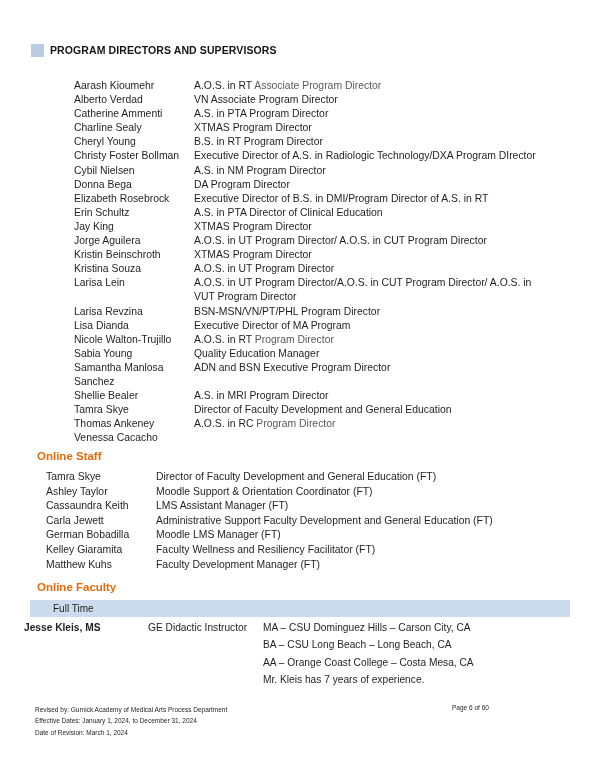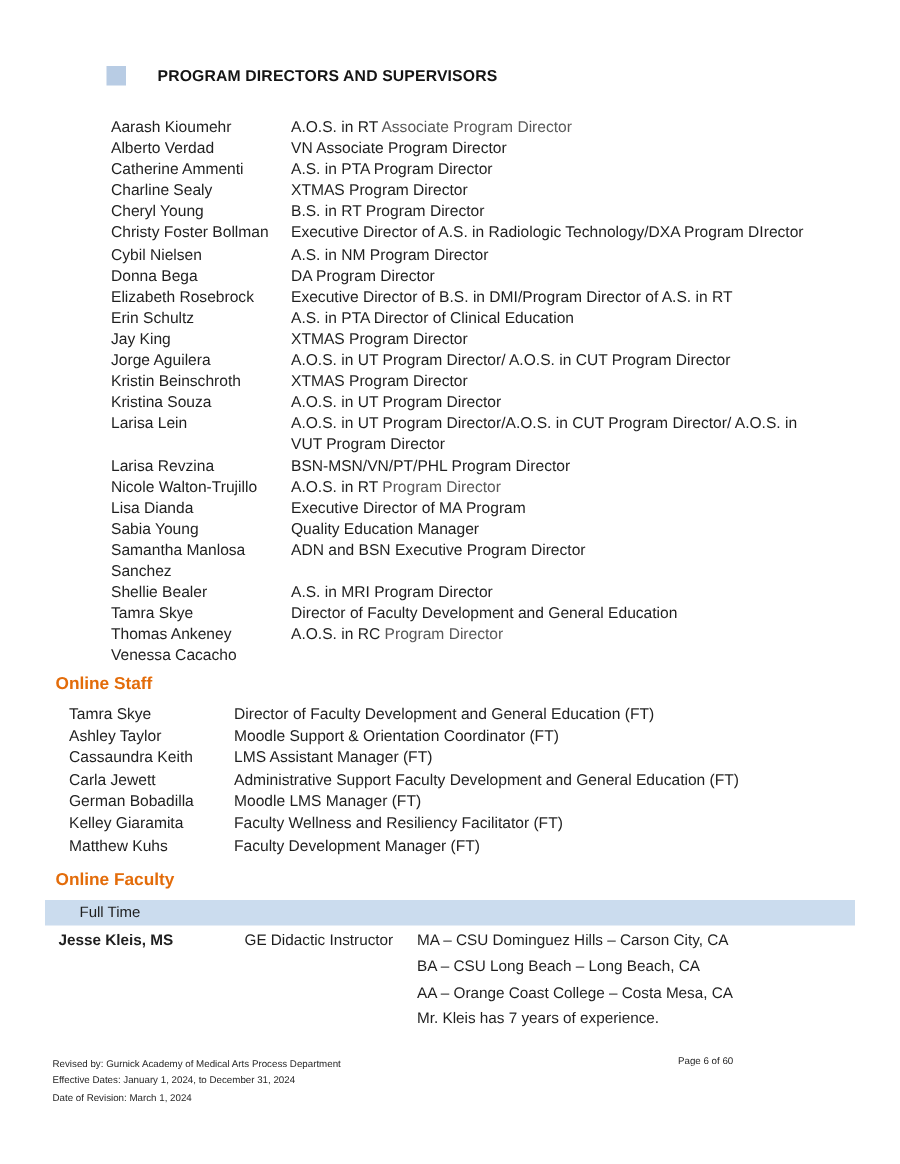--- a/index.html
+++ b/index.html
@@ -1,21 +1,21 @@
 <!DOCTYPE html>
 <html><head>
 <meta charset="utf-8">
 <style>
   html,body{margin:0;padding:0;background:#fff;}
   .page{
     position:relative;width:600px;height:776px;background:#ffffff;overflow:hidden;
     font-family:"Liberation Sans",sans-serif;color:#1f1f1f;
   }
   
-  .section-heading-row{position:absolute;left:31px;top:44px;display:flex;align-items:center;gap:21px;margin-left:40px;}
+  .section-heading-row{position:absolute;left:31px;top:44px;display:flex;align-items:flex-start;gap:6px;}
   .accent-square{width:13px;height:13px;background:#B8CCE4;}
   .h1{font-size:10.5px;font-weight:bold;color:#141414;letter-spacing:.1px;}
 
   
   .list{position:absolute;font-size:10.4px;}
   #directors{left:50px;top:79px;width:522px;line-height:14.1px;margin-left:24px;}
   #directors .col-name{flex:0 0 120px;}
   #staff{left:46px;top:470px;width:526px;line-height:14.6px;}
   #staff .col-name{flex:0 0 110px;}
   .list-row{display:flex;align-items:flex-start;}
@@ -27,21 +27,21 @@
   #staff-heading{top:450px;}
   #faculty-heading{top:581px;}
 
   
   .banner{
     position:absolute;left:30px;top:600px;width:540px;height:17px;background:#CBDCEE;
     font-size:10px;color:#1f1f1f;display:flex;align-items:center;padding-left:23px;box-sizing:border-box;
   }
 
   
-  #faculty{position:absolute;left:39px;top:619px;width:534px;font-size:10.2px;line-height:17.3px;}
+  #faculty{position:absolute;left:24px;top:619px;width:534px;font-size:10.2px;line-height:17.3px;}
   .fac-row{display:flex;align-items:flex-start;}
   .fac-name{flex:0 0 124px;font-weight:bold;}
   .fac-role{flex:0 0 115px;}
   .fac-details{white-space:pre-line;}
 
   
   .footer{position:absolute;left:35px;top:704px;font-size:6.5px;line-height:11.4px;color:#262626;width:400px;}
   .page-info{position:absolute;left:452px;top:704px;font-size:6.5px;color:#262626;}
 </style>
 </head>
@@ -114,26 +114,26 @@
       <div class="list-row">
         <span class="col-name">Larisa Lein</span>
         <span class="col-title">A.O.S. in UT Program Director/A.O.S. in CUT Program Director/ A.O.S. in
 VUT Program Director</span>
       </div>
       <div class="list-row">
         <span class="col-name">Larisa Revzina</span>
         <span class="col-title">BSN-MSN/VN/PT/PHL Program Director</span>
       </div>
       <div class="list-row">
+        <span class="col-name">Lisa Dianda</span>
+        <span class="col-title">Executive Director of MA Program</span>
+      </div>
+      <div class="list-row">
         <span class="col-name">Nicole Walton-Trujillo</span>
         <span class="col-title">A.O.S. in RT <span class="gray">Program Director</span></span>
-      </div>
-      <div class="list-row">
-        <span class="col-name">Lisa Dianda</span>
-        <span class="col-title">Executive Director of MA Program</span>
       </div>
       <div class="list-row">
         <span class="col-name">Sabia Young</span>
         <span class="col-title">Quality Education Manager</span>
       </div>
       <div class="list-row">
         <span class="col-name">Samantha Manlosa Sanchez</span>
         <span class="col-title">ADN and BSN Executive Program Director</span>
       </div>
       <div class="list-row">

